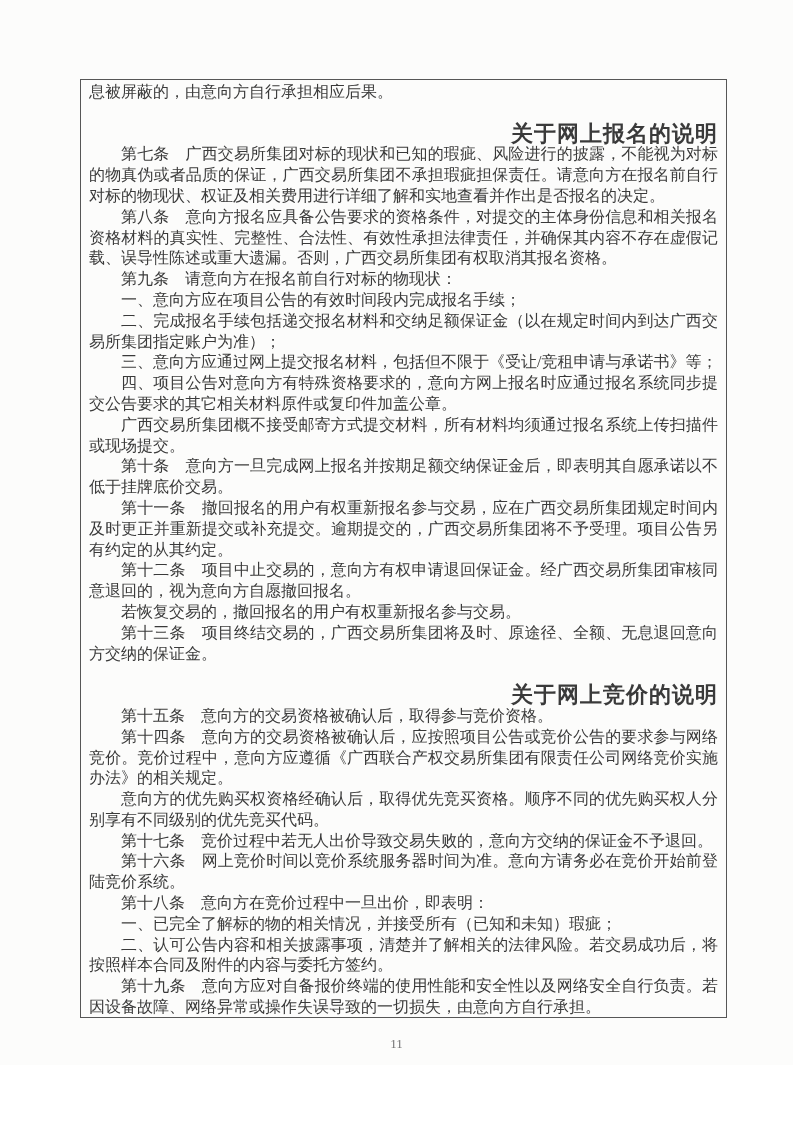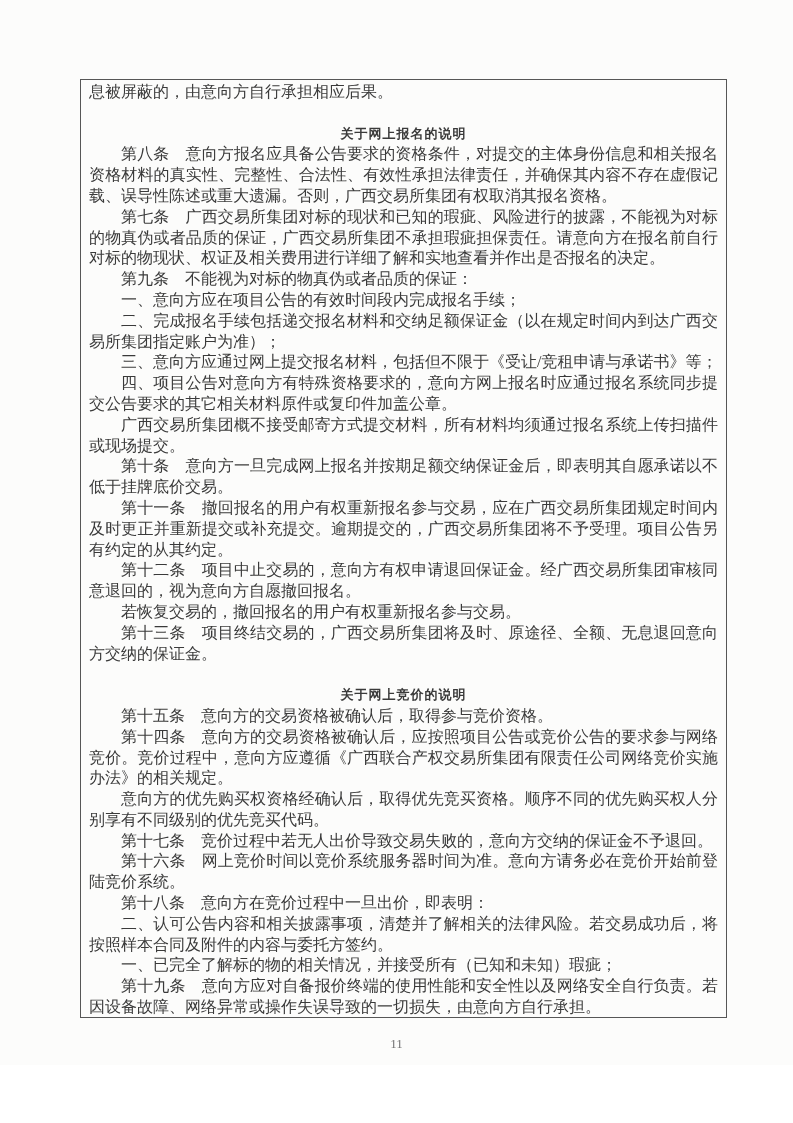--- a/index.html
+++ b/index.html
@@ -35,23 +35,23 @@
   .para {
     margin: 0;
     text-indent: 2em;
     word-break: break-all;
   }
   .para.no-indent {
     text-indent: 0;
   }
   .heading {
     margin: 20.8px 0 0 0;
-    text-align: center;
+    text-align: right;
     font-weight: bold;
-    font-size: 13px;
+    font-size: 22px;
     letter-spacing: 1px;
     text-indent: 0;
   }
   .page-number {
     position: absolute;
     left: 0;
     right: 0;
     top: 1036px;
     text-align: center;
     font-size: 13px;
@@ -61,40 +61,40 @@
 </style>
 </head>
 <body>
 
 <div class="sheet">
   <div class="frame">
     <div class="doc-body">
       <p class="para no-indent">息被屏蔽的，由意向方自行承担相应后果。</p>
       <div>
           <div class="heading">关于网上报名的说明</div>
+          <p class="para">第七条　广西交易所集团对标的现状和已知的瑕疵、风险进行的披露，不能视为对标的物真伪或者品质的保证，广西交易所集团不承担瑕疵担保责任。请意向方在报名前自行对标的物现状、权证及相关费用进行详细了解和实地查看并作出是否报名的决定。</p>
           <p class="para">第八条　意向方报名应具备公告要求的资格条件，对提交的主体身份信息和相关报名资格材料的真实性、完整性、合法性、有效性承担法律责任，并确保其内容不存在虚假记载、误导性陈述或重大遗漏。否则，广西交易所集团有权取消其报名资格。</p>
-          <p class="para">第七条　广西交易所集团对标的现状和已知的瑕疵、风险进行的披露，不能视为对标的物真伪或者品质的保证，广西交易所集团不承担瑕疵担保责任。请意向方在报名前自行对标的物现状、权证及相关费用进行详细了解和实地查看并作出是否报名的决定。</p>
-          <p class="para">第九条　不能视为对标的物真伪或者品质的保证：</p>
+          <p class="para">第九条　请意向方在报名前自行对标的物现状：</p>
           <p class="para">一、意向方应在项目公告的有效时间段内完成报名手续；</p>
           <p class="para">二、完成报名手续包括递交报名材料和交纳足额保证金（以在规定时间内到达广西交易所集团指定账户为准）；</p>
           <p class="para">三、意向方应通过网上提交报名材料，包括但不限于《受让/竞租申请与承诺书》等；</p>
           <p class="para">四、项目公告对意向方有特殊资格要求的，意向方网上报名时应通过报名系统同步提交公告要求的其它相关材料原件或复印件加盖公章。</p>
           <p class="para">广西交易所集团概不接受邮寄方式提交材料，所有材料均须通过报名系统上传扫描件或现场提交。</p>
           <p class="para">第十条　意向方一旦完成网上报名并按期足额交纳保证金后，即表明其自愿承诺以不低于挂牌底价交易。</p>
           <p class="para">第十一条　撤回报名的用户有权重新报名参与交易，应在广西交易所集团规定时间内及时更正并重新提交或补充提交。逾期提交的，广西交易所集团将不予受理。项目公告另有约定的从其约定。</p>
           <p class="para">第十二条　项目中止交易的，意向方有权申请退回保证金。经广西交易所集团审核同意退回的，视为意向方自愿撤回报名。</p>
           <p class="para">若恢复交易的，撤回报名的用户有权重新报名参与交易。</p>
           <p class="para">第十三条　项目终结交易的，广西交易所集团将及时、原途径、全额、无息退回意向方交纳的保证金。</p>
           <div class="heading">关于网上竞价的说明</div>
           <p class="para">第十五条　意向方的交易资格被确认后，取得参与竞价资格。</p>
           <p class="para">第十四条　意向方的交易资格被确认后，应按照项目公告或竞价公告的要求参与网络竞价。竞价过程中，意向方应遵循《广西联合产权交易所集团有限责任公司网络竞价实施办法》的相关规定。</p>
           <p class="para">意向方的优先购买权资格经确认后，取得优先竞买资格。顺序不同的优先购买权人分别享有不同级别的优先竞买代码。</p>
           <p class="para">第十七条　竞价过程中若无人出价导致交易失败的，意向方交纳的保证金不予退回。</p>
           <p class="para">第十六条　网上竞价时间以竞价系统服务器时间为准。意向方请务必在竞价开始前登陆竞价系统。</p>
           <p class="para">第十八条　意向方在竞价过程中一旦出价，即表明：</p>
+          <p class="para">一、已完全了解标的物的相关情况，并接受所有（已知和未知）瑕疵；</p>
           <p class="para">二、认可公告内容和相关披露事项，清楚并了解相关的法律风险。若交易成功后，将按照样本合同及附件的内容与委托方签约。</p>
-          <p class="para">一、已完全了解标的物的相关情况，并接受所有（已知和未知）瑕疵；</p>
           <p class="para">第十九条　意向方应对自备报价终端的使用性能和安全性以及网络安全自行负责。若因设备故障、网络异常或操作失误导致的一切损失，由意向方自行承担。</p>
         </div>
     </div>
   </div>
   <div class="page-number">11</div>
 </div>
 
 </body></html>

